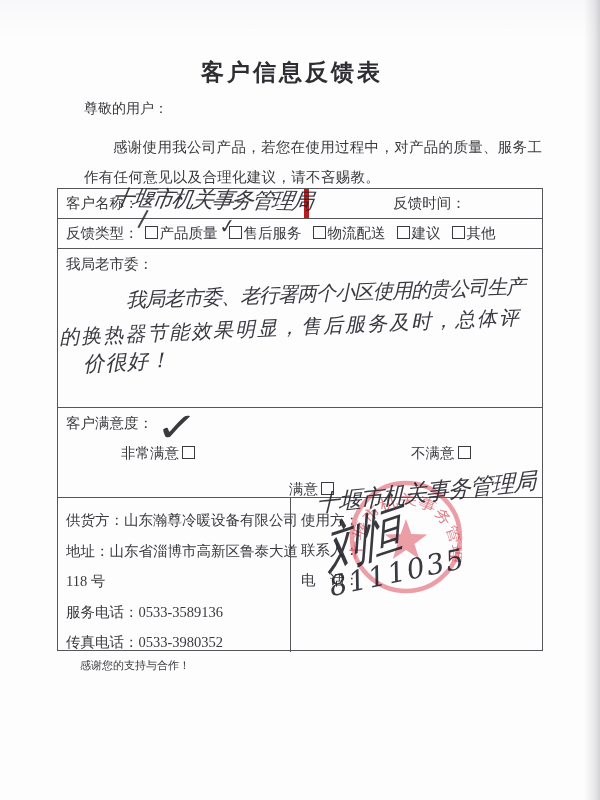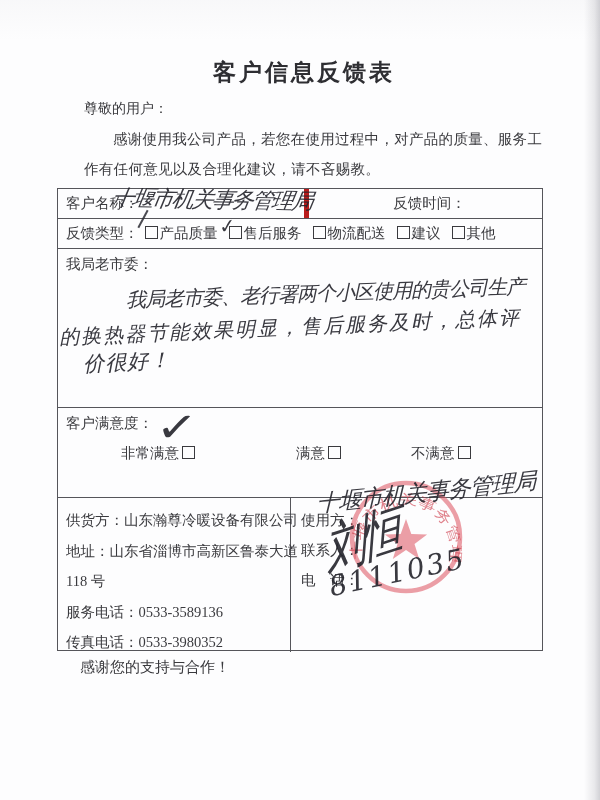--- a/index.html
+++ b/index.html
@@ -17,28 +17,28 @@
     background:linear-gradient(to right, rgba(255,255,255,0), rgba(125,125,135,0.16) 65%, rgba(110,110,122,0.30));
   }
   .scan-top-tint{
     position:absolute;left:0;top:0;right:0;height:40px;
     background:linear-gradient(to bottom, rgba(180,180,188,0.07), rgba(255,255,255,0));
   }
   .title{
     position:absolute;top:57px;left:0;width:584px;
     text-align:center;font-size:23px;font-weight:bold;
     font-family:Liberation Sans, sans-serif;
-    letter-spacing:3px;color:#2e2e32;padding-left:12px;
+    letter-spacing:3px;color:#2e2e32;
   }
   .salutation{position:absolute;left:84px;top:100px;font-size:14px;}
   .intro{
-    position:absolute;left:84px;top:124px;width:466px;margin:0;
+    position:absolute;left:84px;top:132px;width:466px;margin:0;
     font-size:14.5px;line-height:30px;text-indent:2em;letter-spacing:0.3px;
   }
-  .closing{position:absolute;left:80px;top:658px;font-size:15px;font-family:Liberation Serif, serif;}
+  .closing{position:absolute;left:80px;top:658px;font-size:11px;font-family:Liberation Serif, serif;}
 
   
   .tbl{
     position:absolute;left:57px;top:188px;width:486px;height:463px;
     border:1.5px solid #55555a;box-sizing:border-box;font-size:14.5px;
   }
   .row{position:absolute;left:0;width:100%;box-sizing:border-box;}
   .r1{top:0;height:30px;border-bottom:1px solid #55555a;}
   .r1 .c-name{position:absolute;left:0;top:0;bottom:0;width:251px;border-right:5px solid #b91c1c;box-sizing:border-box;line-height:29px;padding-left:8px;}
   .r1 .c-time{position:absolute;left:251px;top:0;bottom:0;right:0;line-height:29px;padding-left:8px;text-align:center;}
@@ -48,21 +48,21 @@
   .r2 .opt{margin-right:11px;}
   .cb{
     display:inline-block;width:11px;height:11px;border:1.5px solid #3a3a3e;
     box-sizing:content-box;vertical-align:-1px;background:transparent;
   }
   .r2 .cb{margin-right:2px;}
   .r3{top:60px;height:159px;border-bottom:1px solid #55555a;padding:6px 8px;}
   .r4{top:219px;height:90px;border-bottom:1px solid #55555a;padding:6px 8px;}
   .sat{position:absolute;top:36px;white-space:nowrap;}
   .sat .cb{margin-left:3px;}
-  .sat0{left:63px;} .sat1{left:238px;} .sat2{left:353px;}
+  .sat0{left:63px;} .sat1{left:231px;margin-top:36px;} .sat2{left:353px;}
   .r5{top:309px;height:154px;}
   .r5 .c-sup{position:absolute;left:0;top:0;bottom:0;width:233px;border-right:1px solid #55555a;box-sizing:border-box;padding:7px 6px 0 8px;}
   .sline{line-height:30.5px;white-space:nowrap;}
   .r5 .c-use{position:absolute;left:233px;top:0;bottom:0;right:0;padding:7px 0 0 10px;}
   .uline{line-height:30px;white-space:nowrap;}
 
   
   .hw{
     position:absolute;
     font-family:"DejaVu Serif", serif;

